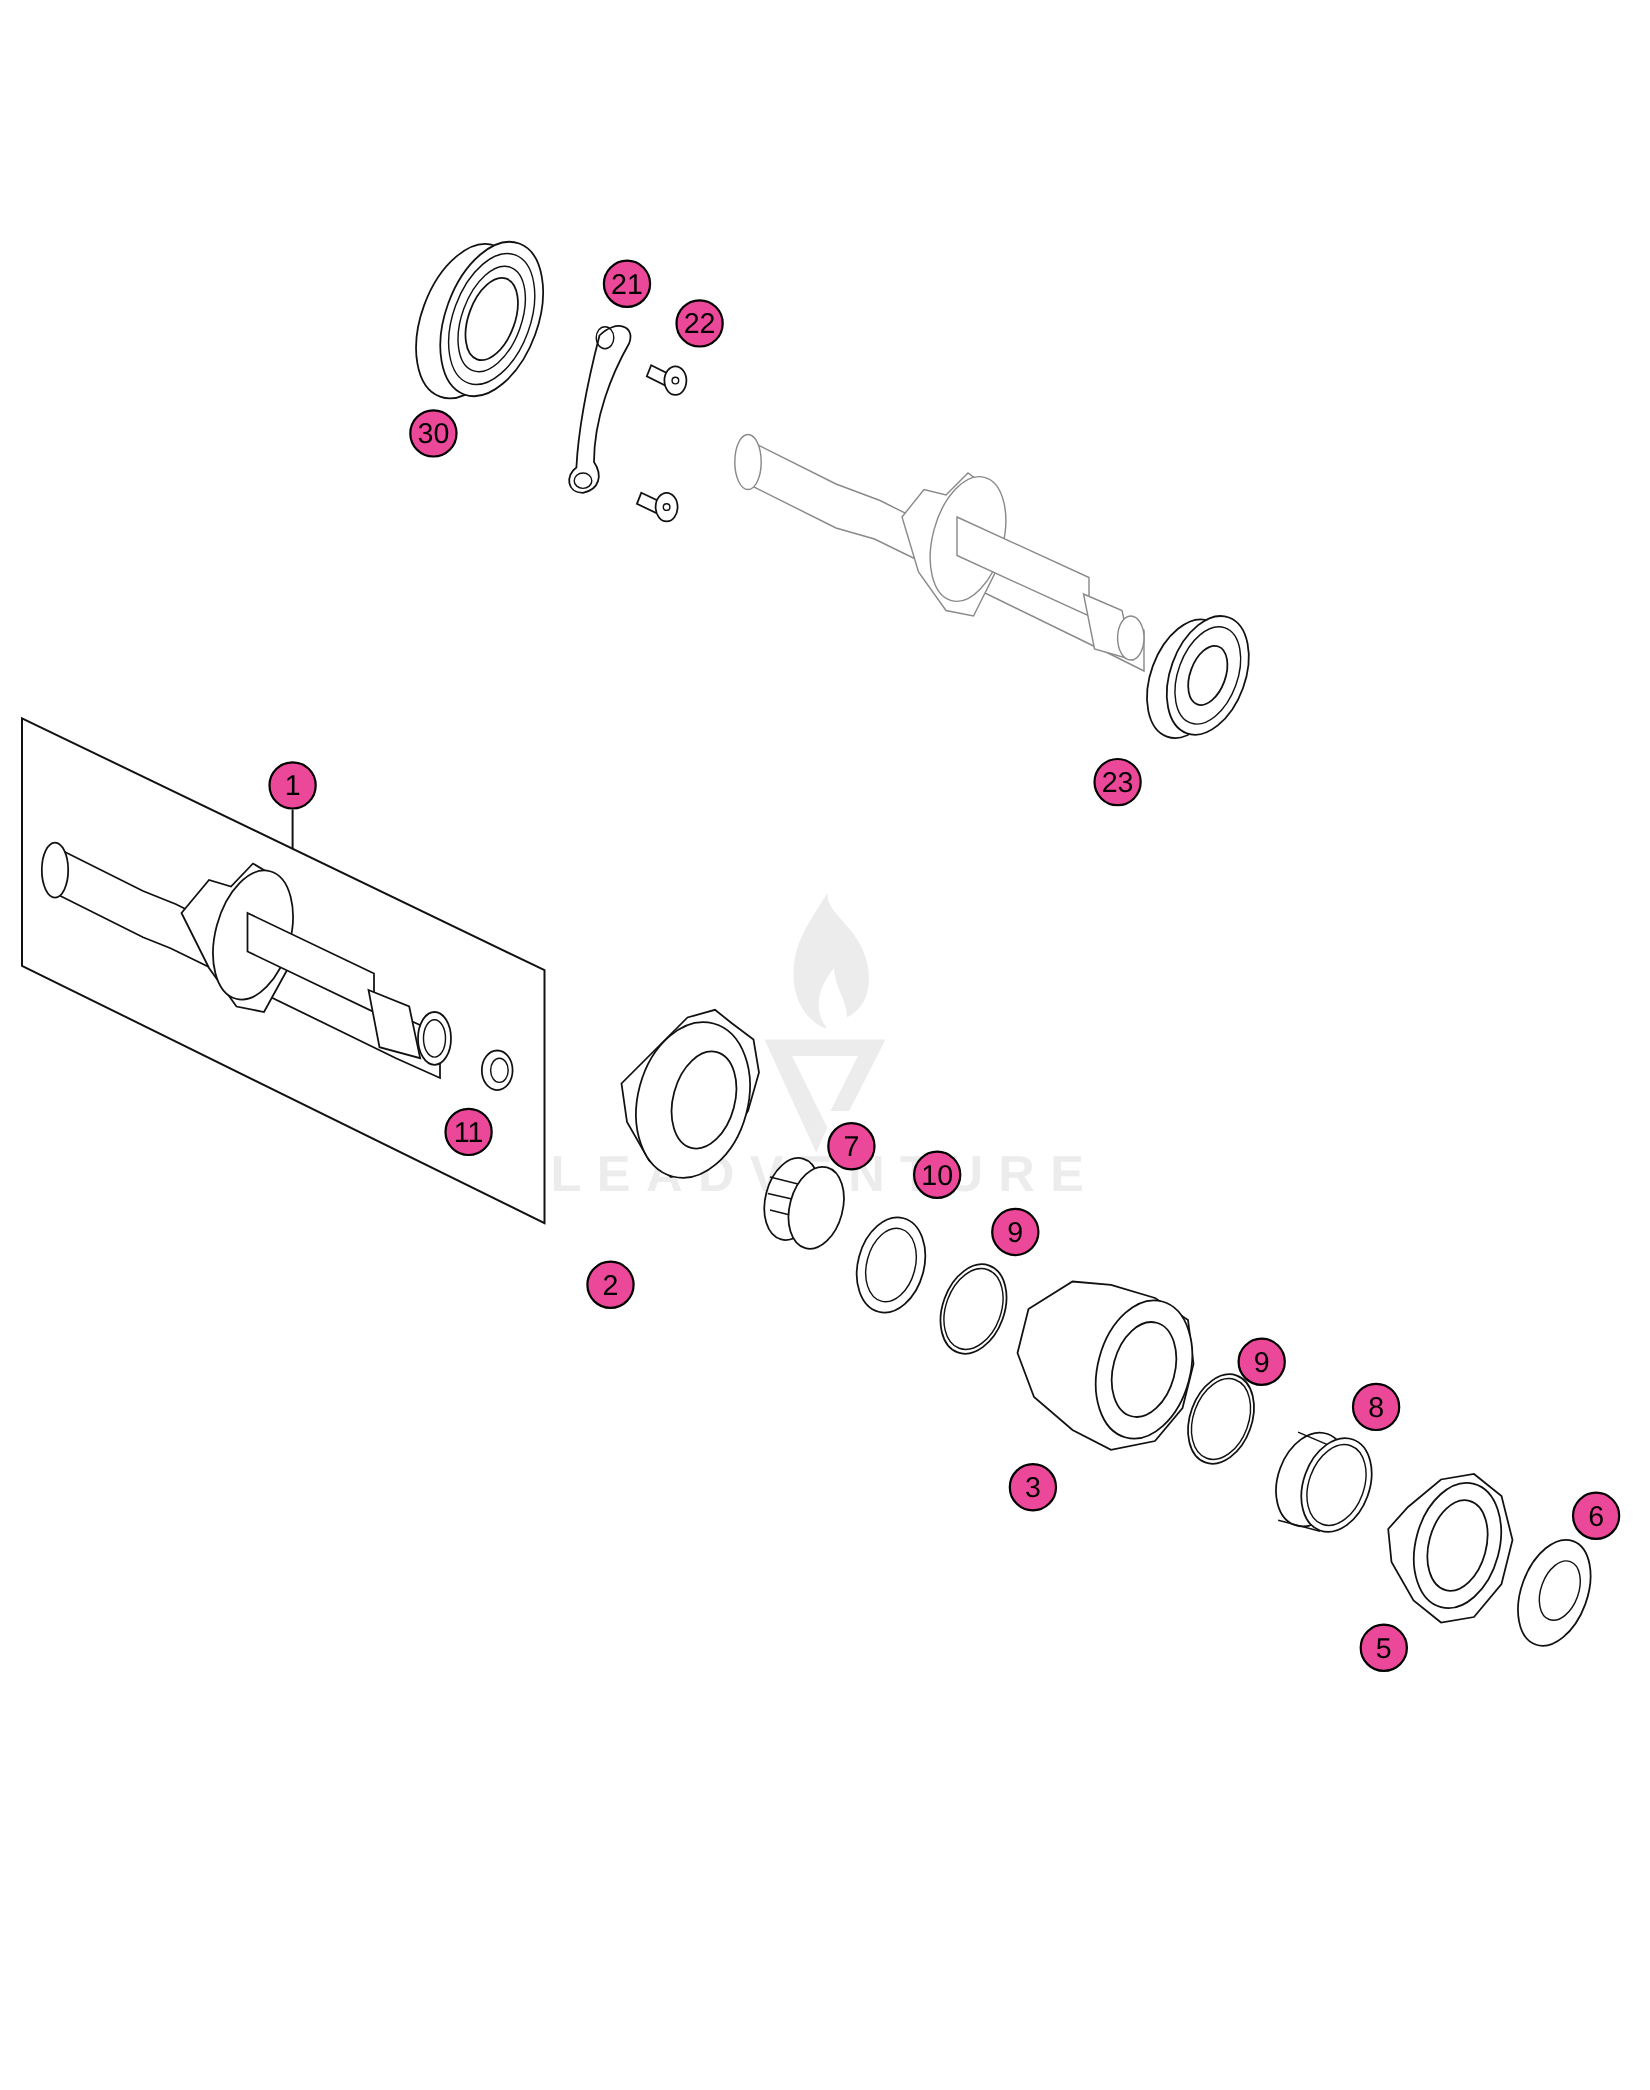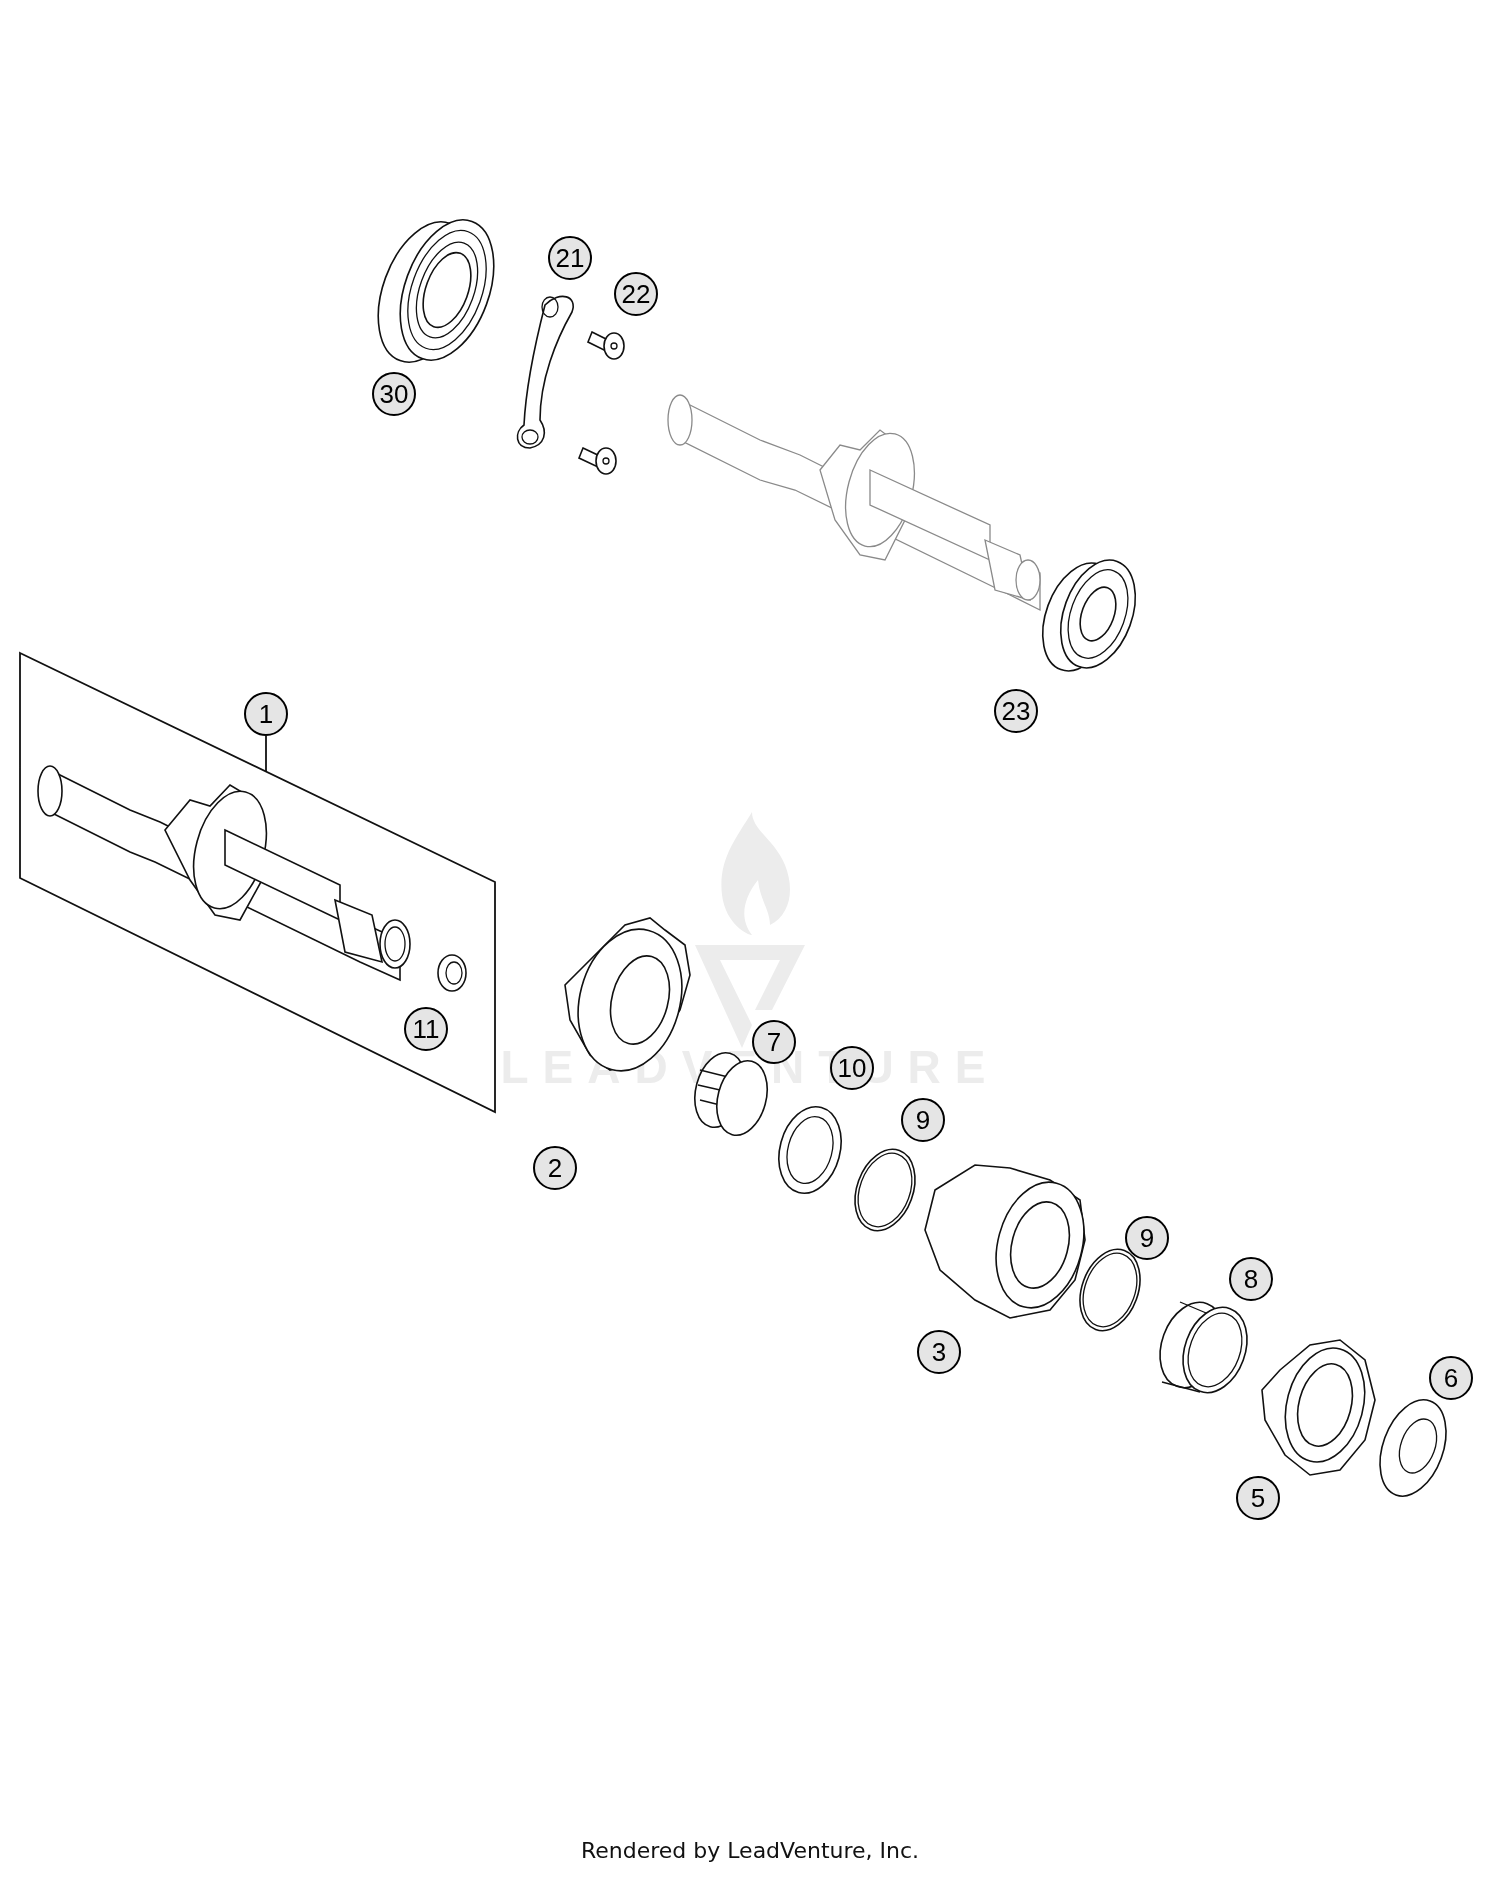--- a/index.html
+++ b/index.html
@@ -1,20 +1,20 @@
 <!DOCTYPE html>
 <html><head>
 <meta charset="utf-8">
 <style>
   html, body { margin:0; padding:0; background:#ffffff; }
   body { width:1500px; height:1900px; position:relative; overflow:hidden;
          font-family:"Liberation Sans", sans-serif; }
   #stage { position:absolute; left:0; top:0; width:1500px; height:1900px; }
   .callout { position:absolute; width:44px; height:44px; margin-left:-22px; margin-top:-22px;
-             border:2px solid #000; border-radius:50%; background:#e5e5e5; box-sizing:border-box;
+             border:2px solid #000; border-radius:50%; background:#ec4899; box-sizing:border-box;
              display:flex; align-items:center; justify-content:center;
              font-family:"Liberation Sans", sans-serif; font-size:26px; color:#000; cursor:pointer; }
   .footer { position:absolute; left:0; width:1500px; top:1838px; text-align:center;
             font-family:"DejaVu Sans", sans-serif; font-size:22px; color:#111; }
   svg .dk { stroke:#111; fill:#fff; stroke-width:1.6; }
   svg .lt { stroke:#8a8a8a; fill:#fff; stroke-width:1.3; }
   svg .ln { stroke:#111; fill:none; stroke-width:1.3; }
   svg .wm { fill:#ececec; }
 </style>
 </head>
@@ -151,14 +151,13 @@
 <div class="callout" style="left:555px;top:1168px">2</div>
 <div class="callout" style="left:774px;top:1042px">7</div>
 <div class="callout" style="left:852px;top:1068px">10</div>
 <div class="callout" style="left:923px;top:1120px">9</div>
 <div class="callout" style="left:939px;top:1352px">3</div>
 <div class="callout" style="left:1147px;top:1238px">9</div>
 <div class="callout" style="left:1251px;top:1279px">8</div>
 <div class="callout" style="left:1258px;top:1498px">5</div>
 <div class="callout" style="left:1451px;top:1378px">6</div>
 
-<div class="footer">Rendered by LeadVenture, Inc.</div>
 </div>
 
 </body></html>

